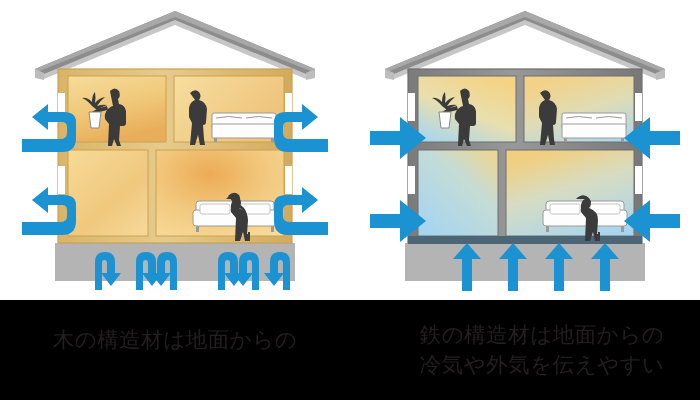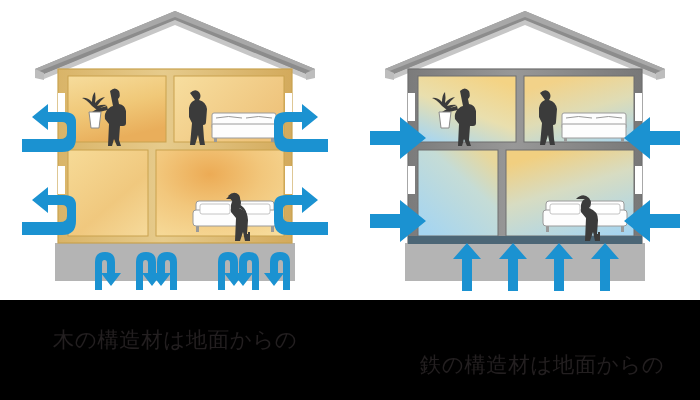--- a/index.html
+++ b/index.html
@@ -273,16 +273,17 @@
       </g>
     </svg>
   </div>
 
   <div class="caption-band">
     <div class="caption" id="caption-wood">
       <span>木の構造材は地面からの</span>
     </div>
     <div class="caption" id="caption-steel">
       <span>鉄の構造材は地面からの</span>
+      <span>冷気や外気を伝えやすい</span>
     </div>
   </div>
 
 </div>
 
 </body></html>

